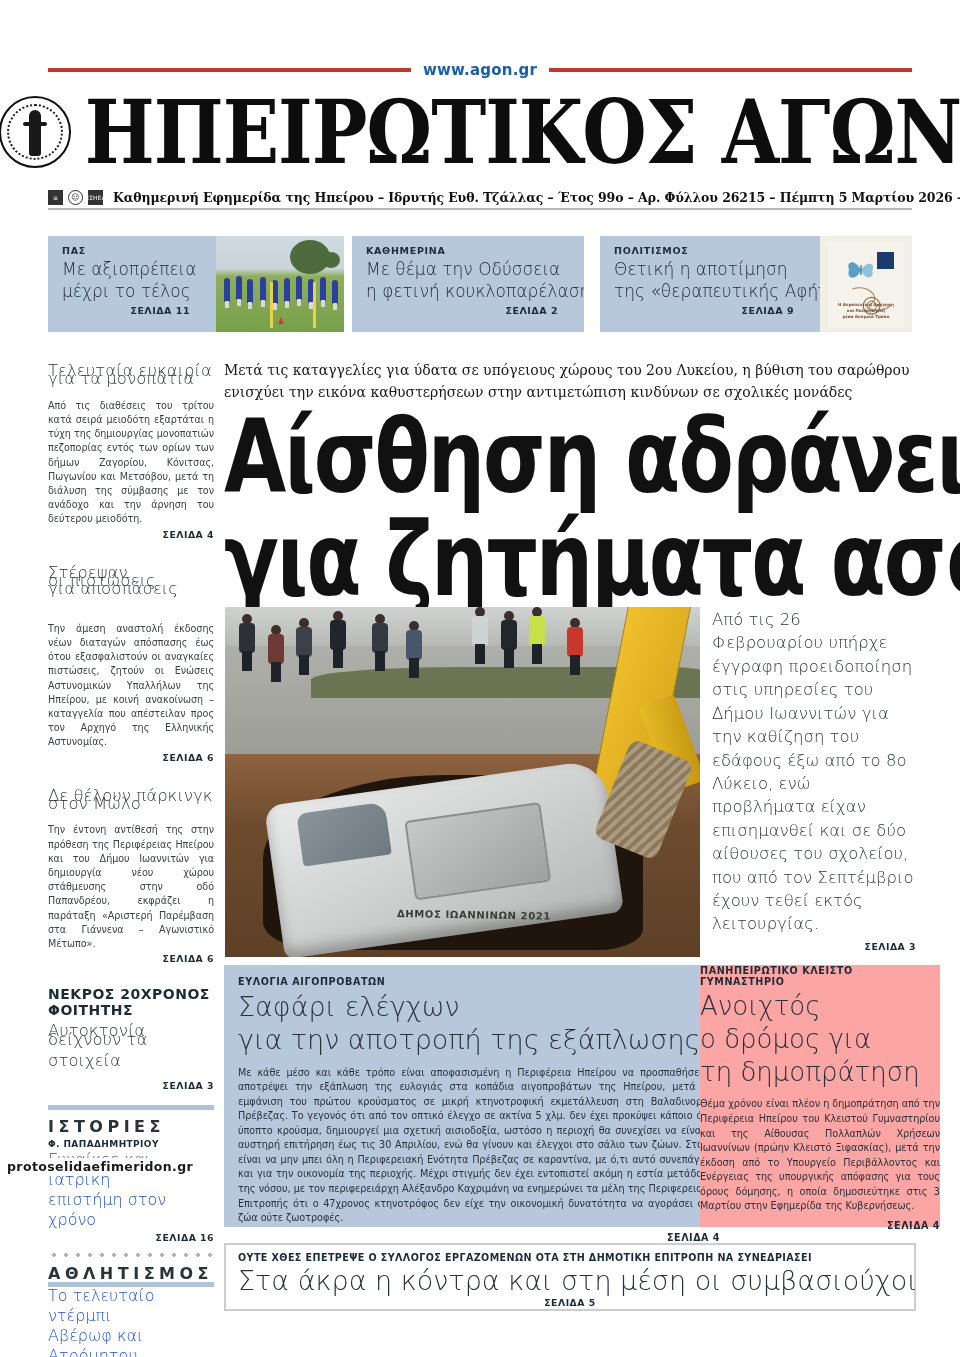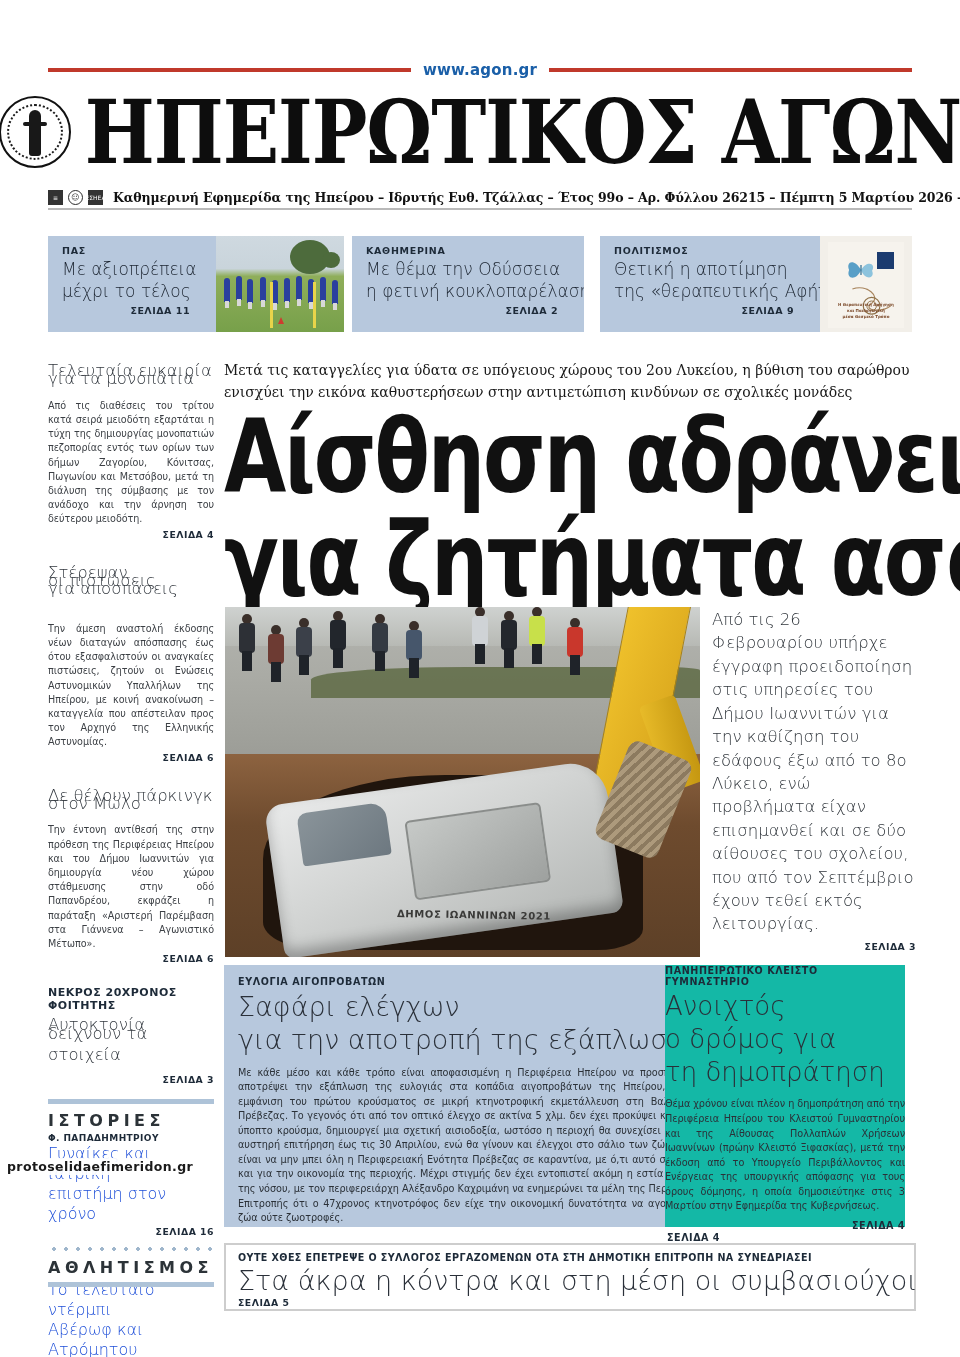--- a/index.html
+++ b/index.html
@@ -145,21 +145,21 @@
   }
   .l-body {
     font-size: 9.6px; color: #3b3f44; line-height: 1.48; text-align: justify;
     font-weight: 400; letter-spacing: -.05px;
   }
   .l-page {
     font-size: 9.3px; font-weight: bold; color: #1d2a38; text-align: right;
     letter-spacing: .5px; margin-top: 2px;
   }
   .l-kicker {
-    font-size: 11px; font-weight: bold; color: #1d2a38; letter-spacing: .5px;
+    font-size: 14px; font-weight: bold; color: #1d2a38; letter-spacing: .5px;
     margin-bottom: 2px;
   }
   .l-block { margin-bottom: 22px; }
   .sec-bar { height: 5px; background: #aec3d8; margin-bottom: 7px; }
   .sec-dots {
     height: 6px; margin: 9px 0 6px 0;
     background-image: radial-gradient(circle, #9fb6cc 1.6px, transparent 1.8px);
     background-size: 12px 6px; background-repeat: repeat-x;
   }
   .sec-title {
@@ -267,22 +267,22 @@
     font-size: 9.3px; font-weight: bold; color: #1d2a38; text-align: right;
     letter-spacing: .5px; margin-top: 4px;
   }
 
   
   .art-mid {
     position: absolute; left: 224px; top: 965px; width: 510px; height: 262px;
     background: #b7c8dd; padding: 11px 14px 8px 14px;
   }
   .art-right {
-    position: absolute; left: 665px; top: 965px; width: 240px; height: 262px;
-    background: #14b8a6; padding: 0;
+    position: absolute; left: 700px; top: 965px; width: 240px; height: 262px;
+    background: #fca5a5; padding: 0;
   }
   .art-kicker {
     font-size: 9.6px; font-weight: bold; color: #1d2a38; letter-spacing: .6px;
     margin-bottom: 4px;
   }
   .art-head {
     font-size: 27px; line-height: 1.16; color: #2a3039; font-weight: 300;
     margin-bottom: 10px; white-space: nowrap;
   }
   .art-head.rt { font-size: 26px; white-space: nowrap; }
@@ -303,21 +303,21 @@
   .banner-kicker {
     font-size: 9.6px; font-weight: bold; color: #1d2a38; letter-spacing: .4px;
     margin-bottom: 3px;
   }
   .banner-head {
     font-size: 27px; color: #2a3039; font-weight: 300; line-height: 1.1;
     white-space: nowrap;
   }
   .banner-pg {
     font-size: 9.3px; font-weight: bold; color: #1d2a38; letter-spacing: .5px;
-    text-align: left; margin-top: 1px;
+    text-align: center; margin-top: 1px;
   }
 
   
   .watermark {
     position: absolute; left: 4px; top: 1158px;
     font-size: 12.5px; font-weight: bold; color: #1a1a1a;
     letter-spacing: .4px; font-family: "DejaVu Sans", sans-serif;
     background: rgba(255,255,255,.92); padding: 1px 3px; z-index: 40;
   }
   .bottom-rule {

